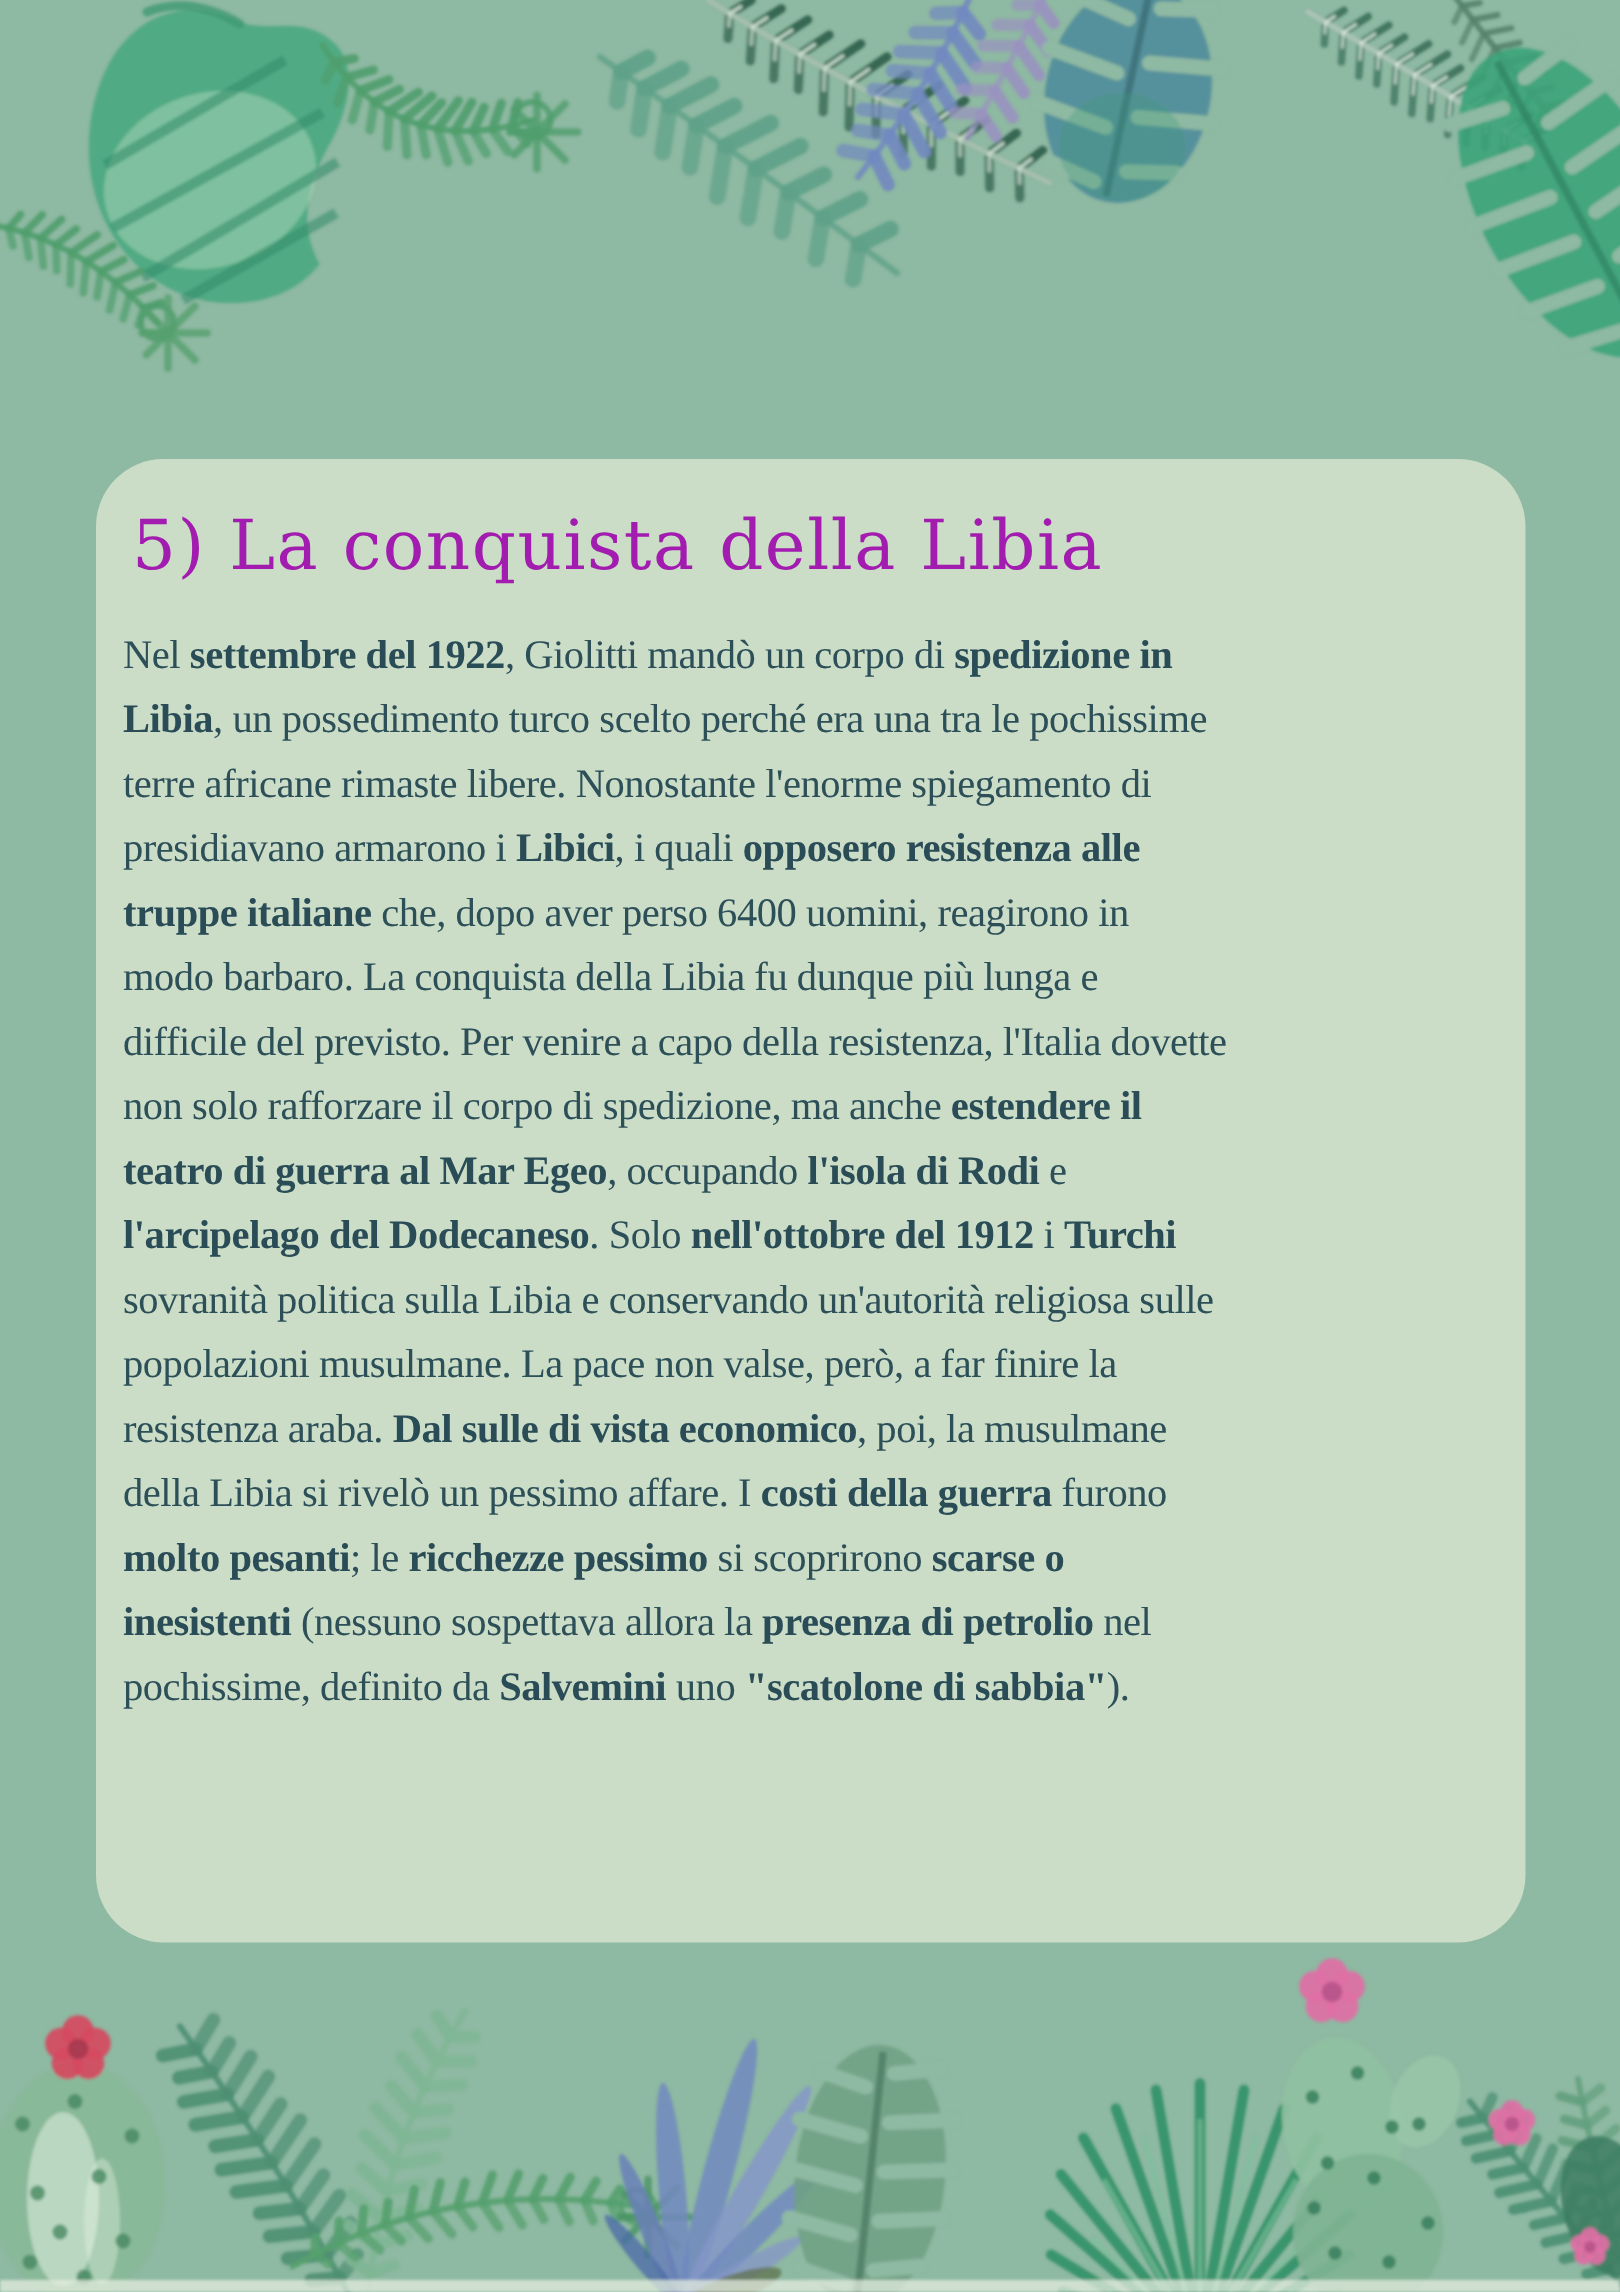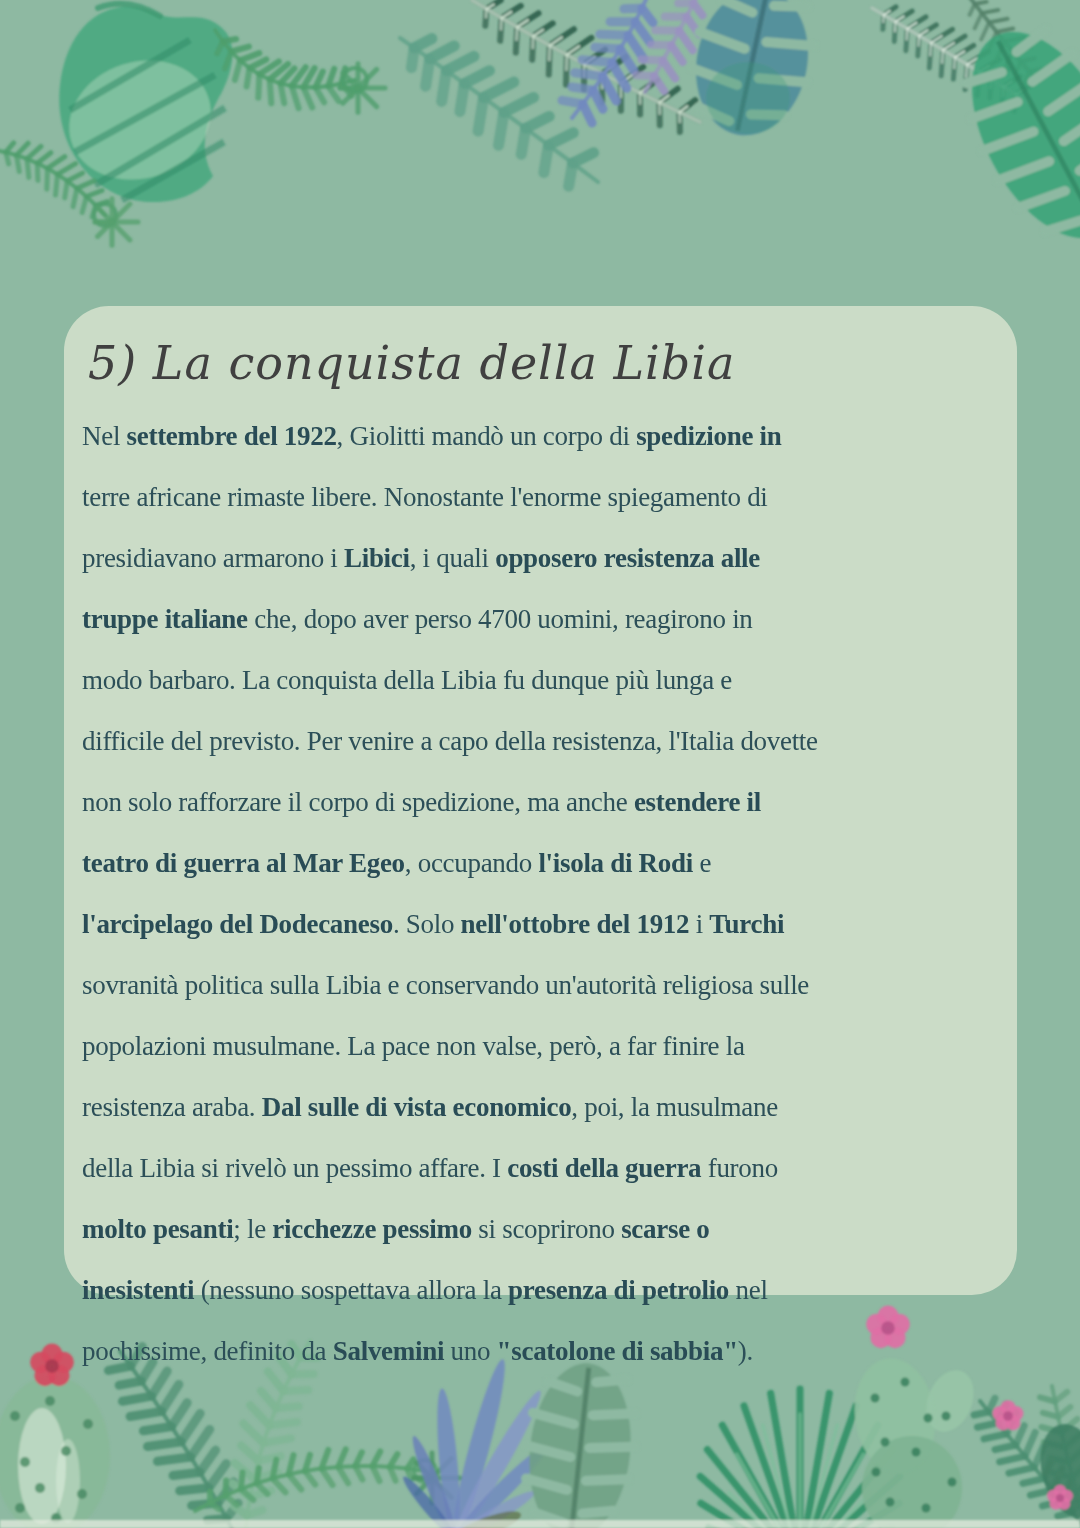--- a/index.html
+++ b/index.html
@@ -18,36 +18,35 @@
     left:64px;top:306px;
     width:953px;height:989px;
     background:#cbdcc7;
     border-radius:45px;
     box-sizing:border-box;
     padding:30px 14px 0 18px;
     z-index:2;
   }
   .title{
     font-family:"DejaVu Serif", serif;
-    font-style:italic;
     font-weight:400;
     font-size:46px;
     letter-spacing:1px;
-    color:#404040;
+    color:#a21caf;
     margin:0 0 24px 6px;
     line-height:1.2;
   }
   .bodytext{
     font-size:27px;
     line-height:43px;
     letter-spacing:-0.3px;
     color:#2c4f58;
     width:925px;
   }
-  .bodytext .line{white-space:nowrap;height:43px;margin-top:18px;}
+  .bodytext .line{white-space:nowrap;height:43px;}
   .bodytext b{font-weight:700;color:#294c56;}
 </style>
 </head>
 <body>
 
 <div class="page">
 
   <svg class="deco top" id="deco-top" width="1080" height="292" viewBox="0 0 1080 292">
     <defs>
         <filter id="wc1" x="-20%" y="-20%" width="140%" height="140%">
@@ -635,23 +634,24 @@
           </g>
         </g>
         <rect x="0" y="254" width="1080" height="8" fill="#e4ecdf" opacity="0.75"></rect>
       </g>
   </svg>
 
   <div class="card">
     <h1 class="title">5) La conquista della Libia</h1>
     <div class="bodytext">
         <div class="line"><span>Nel </span><b>settembre del 1922</b><span>, Giolitti mandò un corpo di </span><b>spedizione in</b></div>
+        <div class="line"><b>Libia</b><span>, un possedimento turco scelto perché era una tra le pochissime</span></div>
         <div class="line"><span>terre africane rimaste libere. Nonostante l'enorme spiegamento di</span></div>
         <div class="line"><span>presidiavano armarono i </span><b>Libici</b><span>, i quali </span><b>opposero resistenza alle</b></div>
-        <div class="line"><b>truppe italiane</b><span> che, dopo aver perso 4700 uomini, reagirono in</span></div>
+        <div class="line"><b>truppe italiane</b><span> che, dopo aver perso 6400 uomini, reagirono in</span></div>
         <div class="line"><span>modo barbaro. La conquista della Libia fu dunque più lunga e</span></div>
         <div class="line"><span>difficile del previsto. Per venire a capo della resistenza, l'Italia dovette</span></div>
         <div class="line"><span>non solo rafforzare il corpo di spedizione, ma anche </span><b>estendere il</b></div>
         <div class="line"><b>teatro di guerra al Mar Egeo</b><span>, occupando </span><b>l'isola di Rodi</b><span> e</span></div>
         <div class="line"><b>l'arcipelago del Dodecaneso</b><span>. Solo </span><b>nell'ottobre del 1912</b><span> i </span><b>Turchi</b></div>
         <div class="line"><span>sovranità politica sulla Libia e conservando un'autorità religiosa sulle</span></div>
         <div class="line"><span>popolazioni musulmane. La pace non valse, però, a far finire la</span></div>
         <div class="line"><span>resistenza araba. </span><b>Dal sulle di vista economico</b><span>, poi, la musulmane</span></div>
         <div class="line"><span>della Libia si rivelò un pessimo affare. I </span><b>costi della guerra</b><span> furono</span></div>
         <div class="line"><b>molto pesanti</b><span>; le </span><b>ricchezze pessimo</b><span> si scoprirono </span><b>scarse o</b></div>

